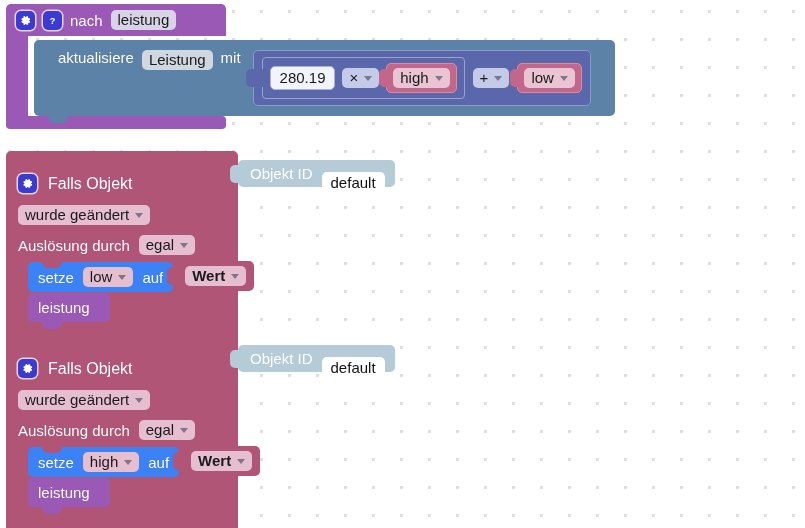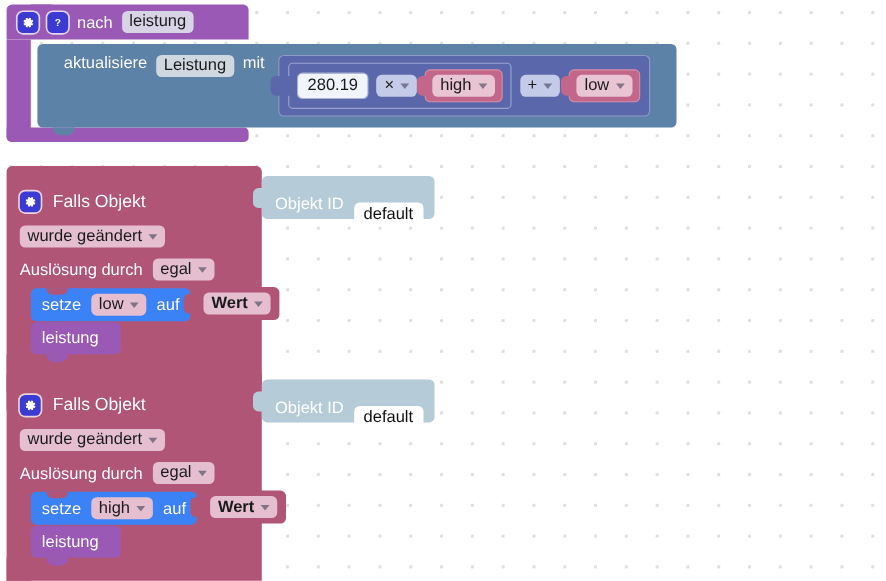--- a/index.html
+++ b/index.html
@@ -250,21 +250,21 @@
   .objid {
     position: absolute;
     top: 9px;
     left: 232px;
     background: #b5cbd8;
     border-radius: 5px;
     height: 27px;
     display: inline-flex;
     align-items: center;
     gap: 9px;
-    padding: 12px 10px 0 12px;
+    padding: 0 10px 0 12px;
     white-space: nowrap;
   }
   .objid > .plug i { background:#b5cbd8; }
   .objid .lbl { text-shadow:none; }
 
   
   .setze {
     position: relative;
     margin: 2px 0 0 22px;
     background: #3b82f6;

